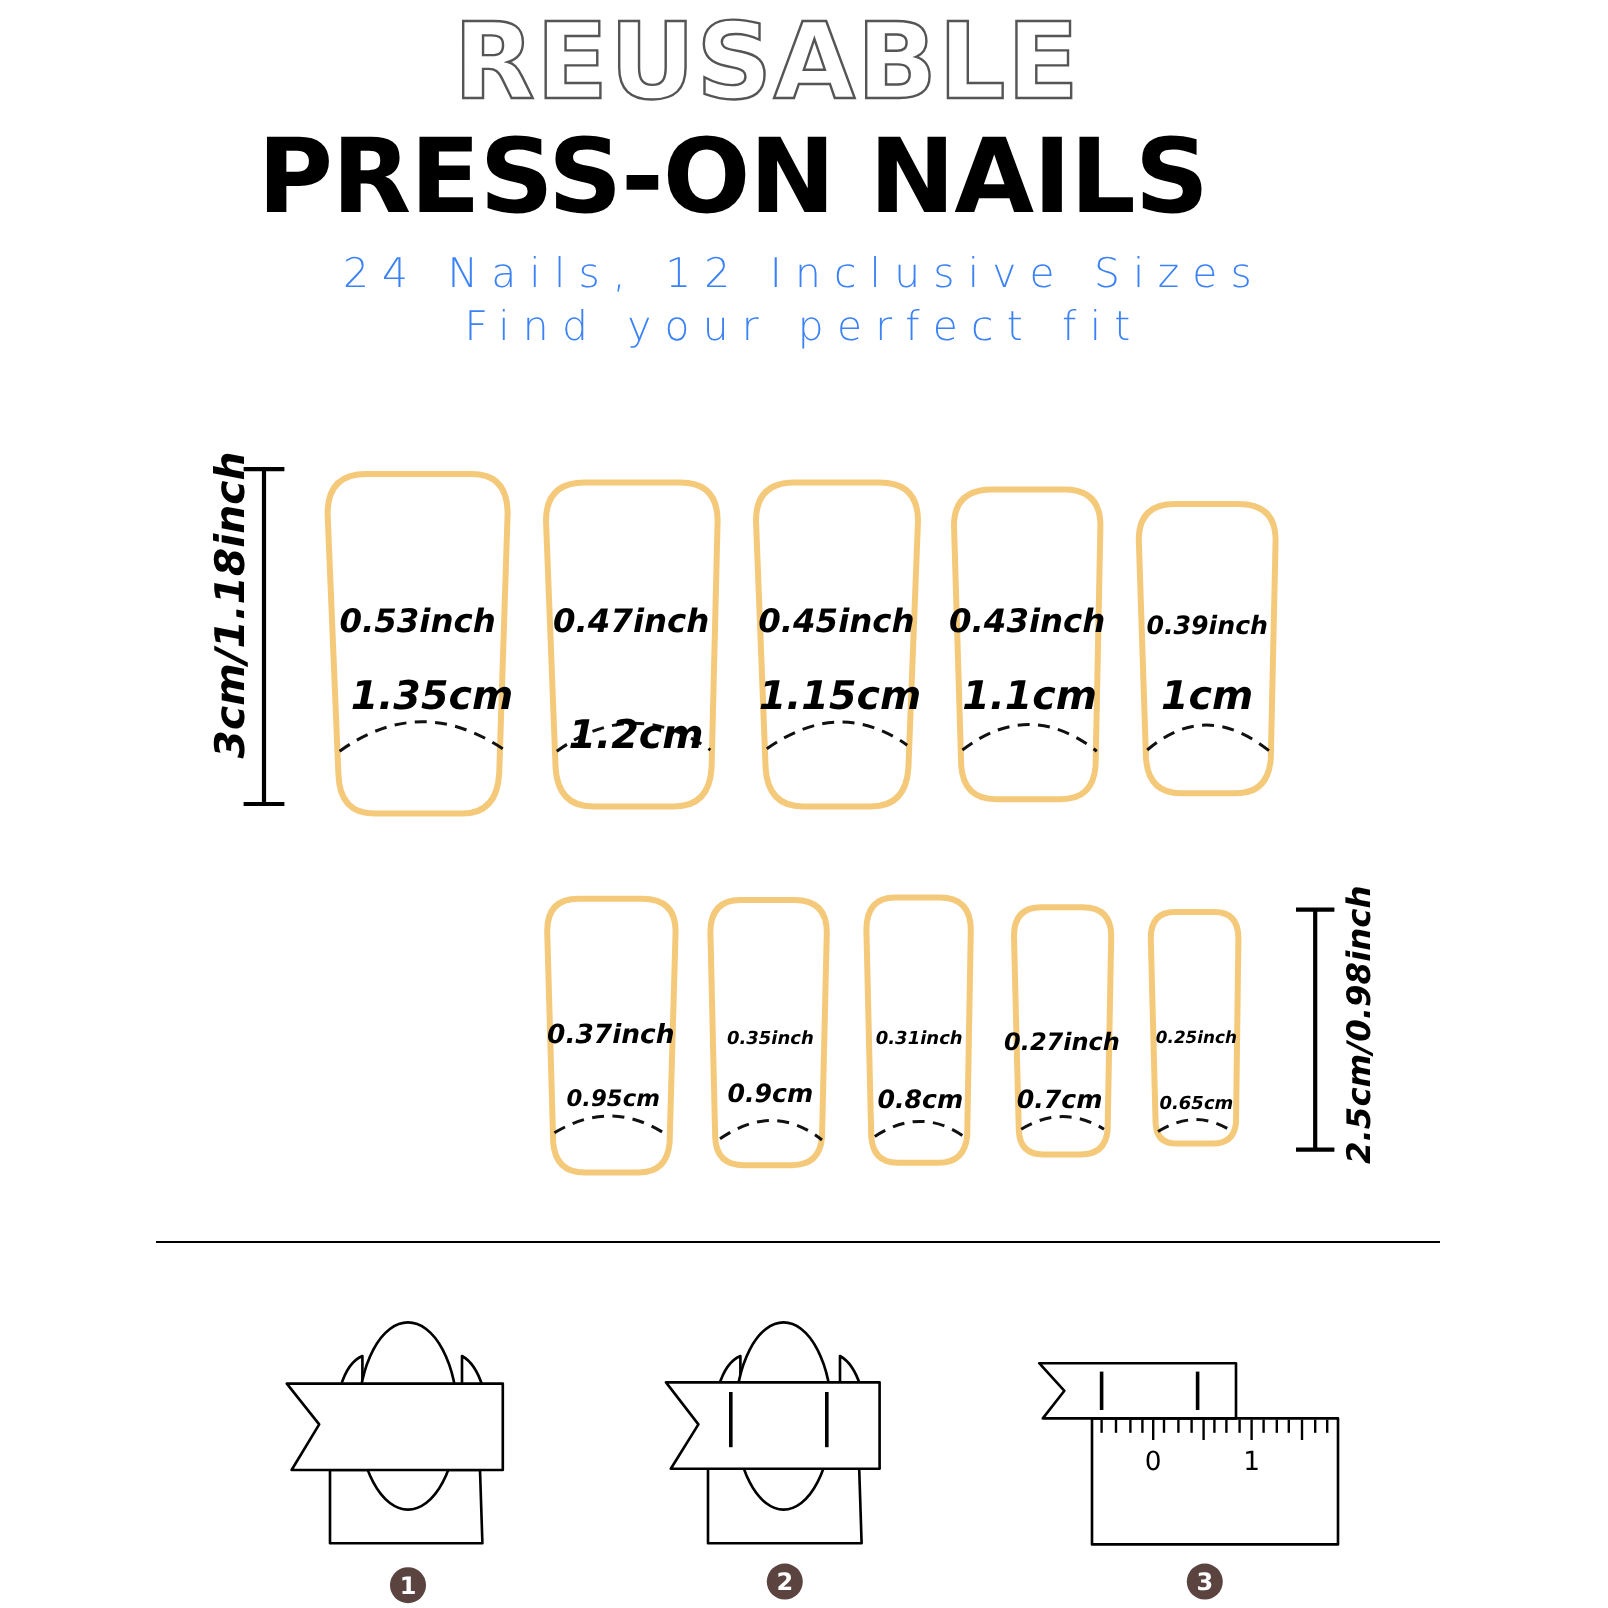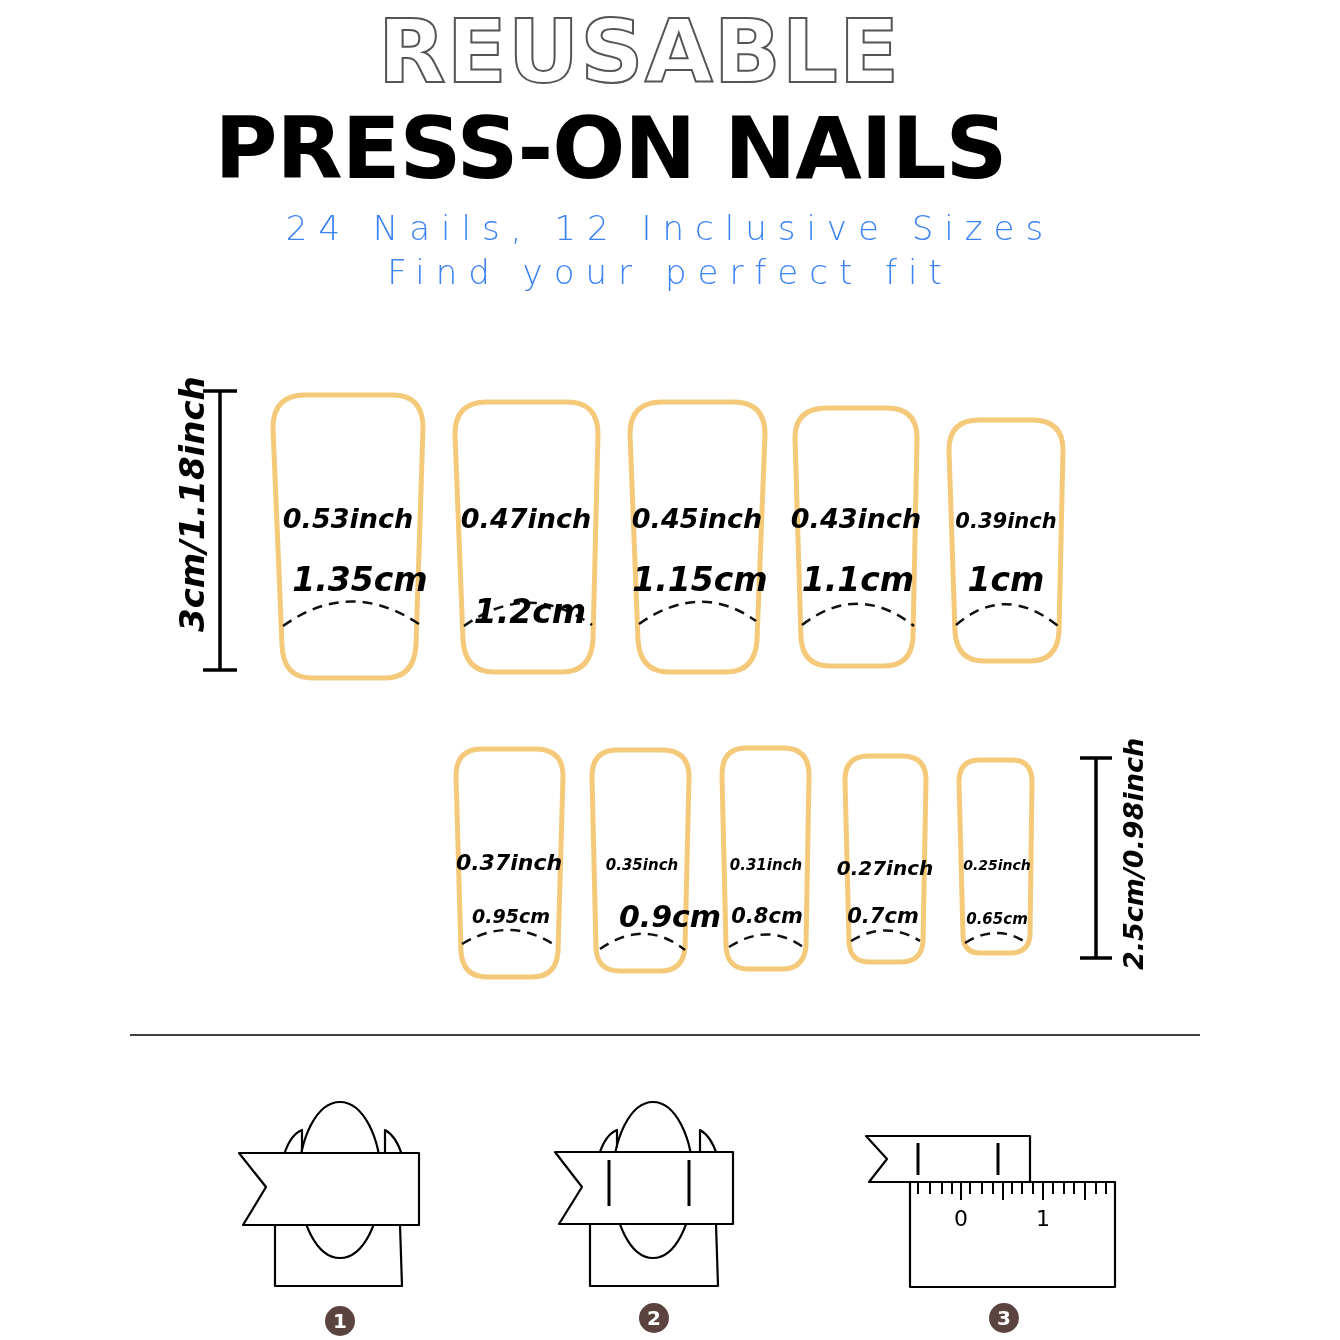--- a/index.html
+++ b/index.html
@@ -157,21 +157,21 @@
   <div class="inch-label" style="left:1006px; top:509px; font-size:21px;">0.39inch</div>
   <div class="cm-label" style="left:1006px; top:560px; font-size:33px;">1cm</div>
 </div>
 
 <div>
   <div class="inch-label" style="left:509px; top:850px; font-size:22px;">0.37inch</div>
   <div class="cm-label" style="left:511px; top:905px; font-size:19px;">0.95cm</div>
 </div>
 <div>
   <div class="inch-label" style="left:642px; top:856px; font-size:15px;">0.35inch</div>
-  <div class="cm-label" style="left:670px; top:899px; font-size:30px;">0.9cm</div>
+  <div class="cm-label" style="left:642px; top:899px; font-size:21px;">0.9cm</div>
 </div>
 <div>
   <div class="inch-label" style="left:766px; top:856px; font-size:15px;">0.31inch</div>
   <div class="cm-label" style="left:767px; top:904px; font-size:21px;">0.8cm</div>
 </div>
 <div>
   <div class="inch-label" style="left:885px; top:856px; font-size:20px;">0.27inch</div>
   <div class="cm-label" style="left:883px; top:904px; font-size:21px;">0.7cm</div>
 </div>
 <div>

